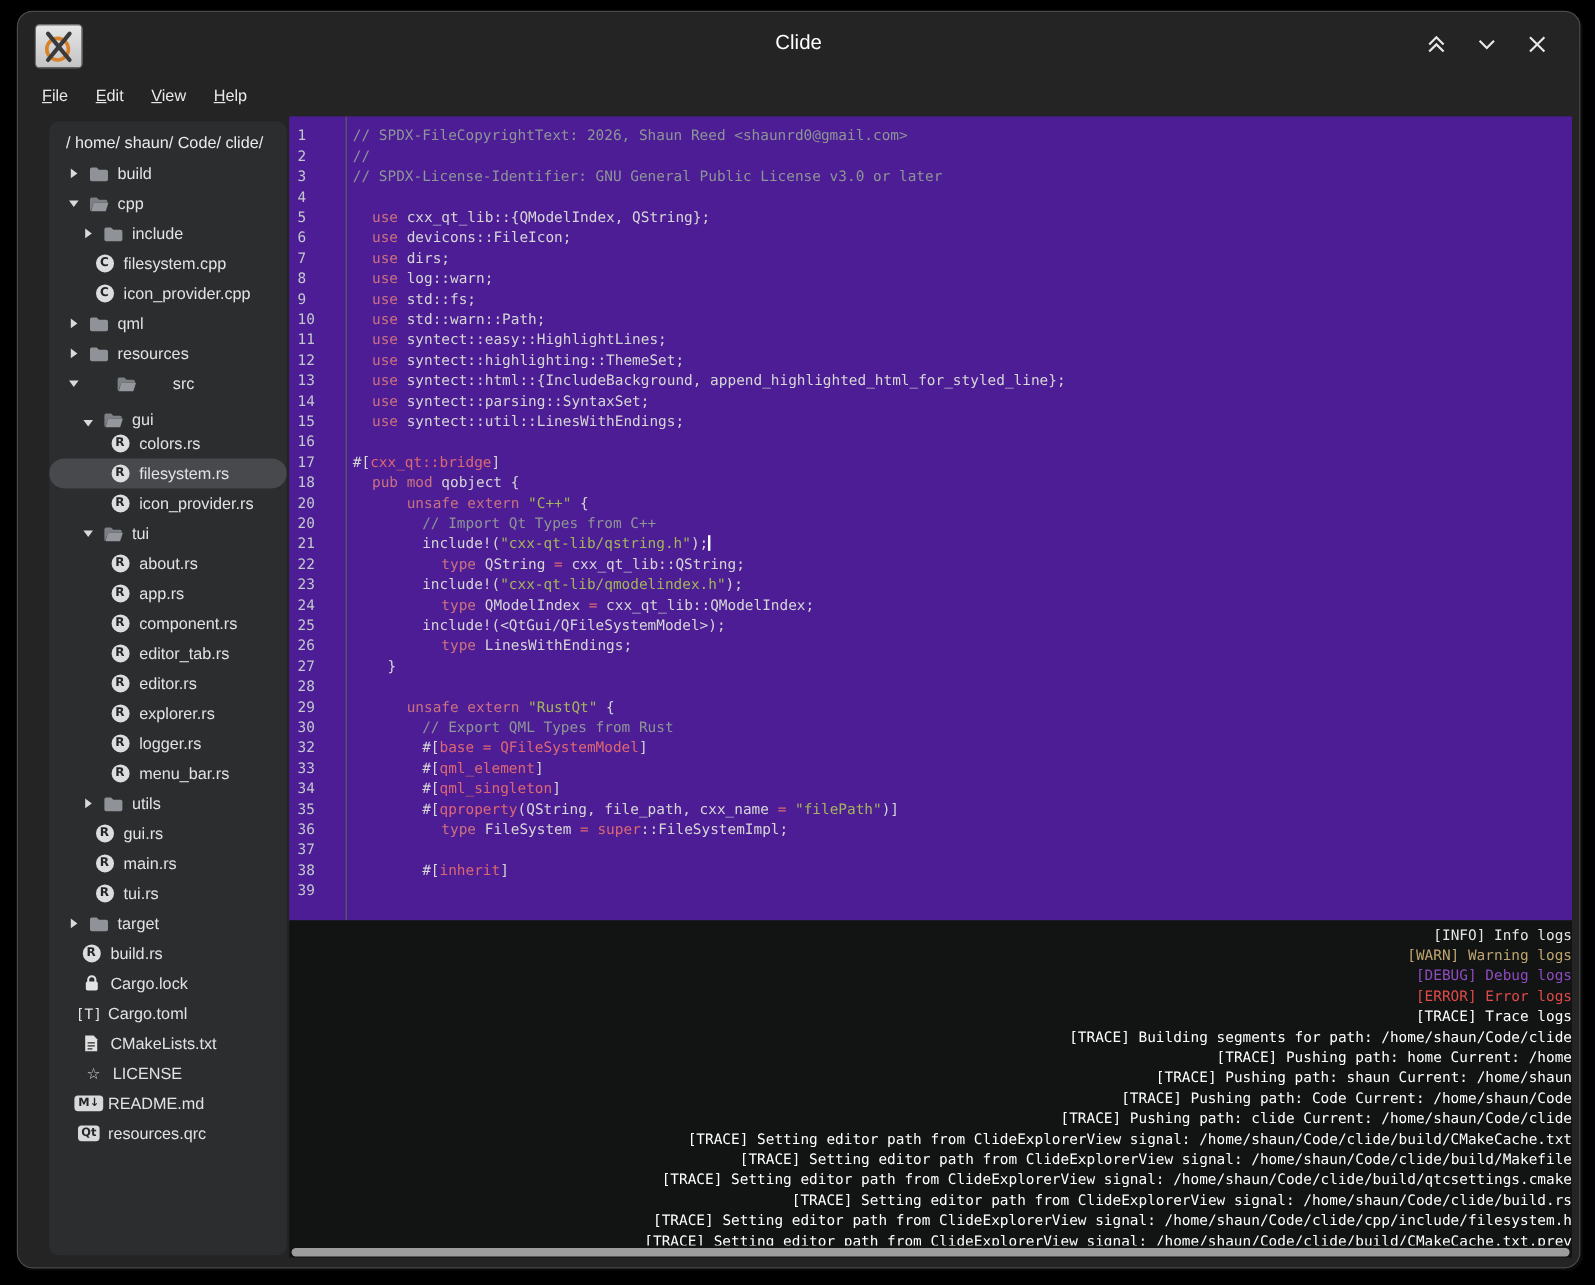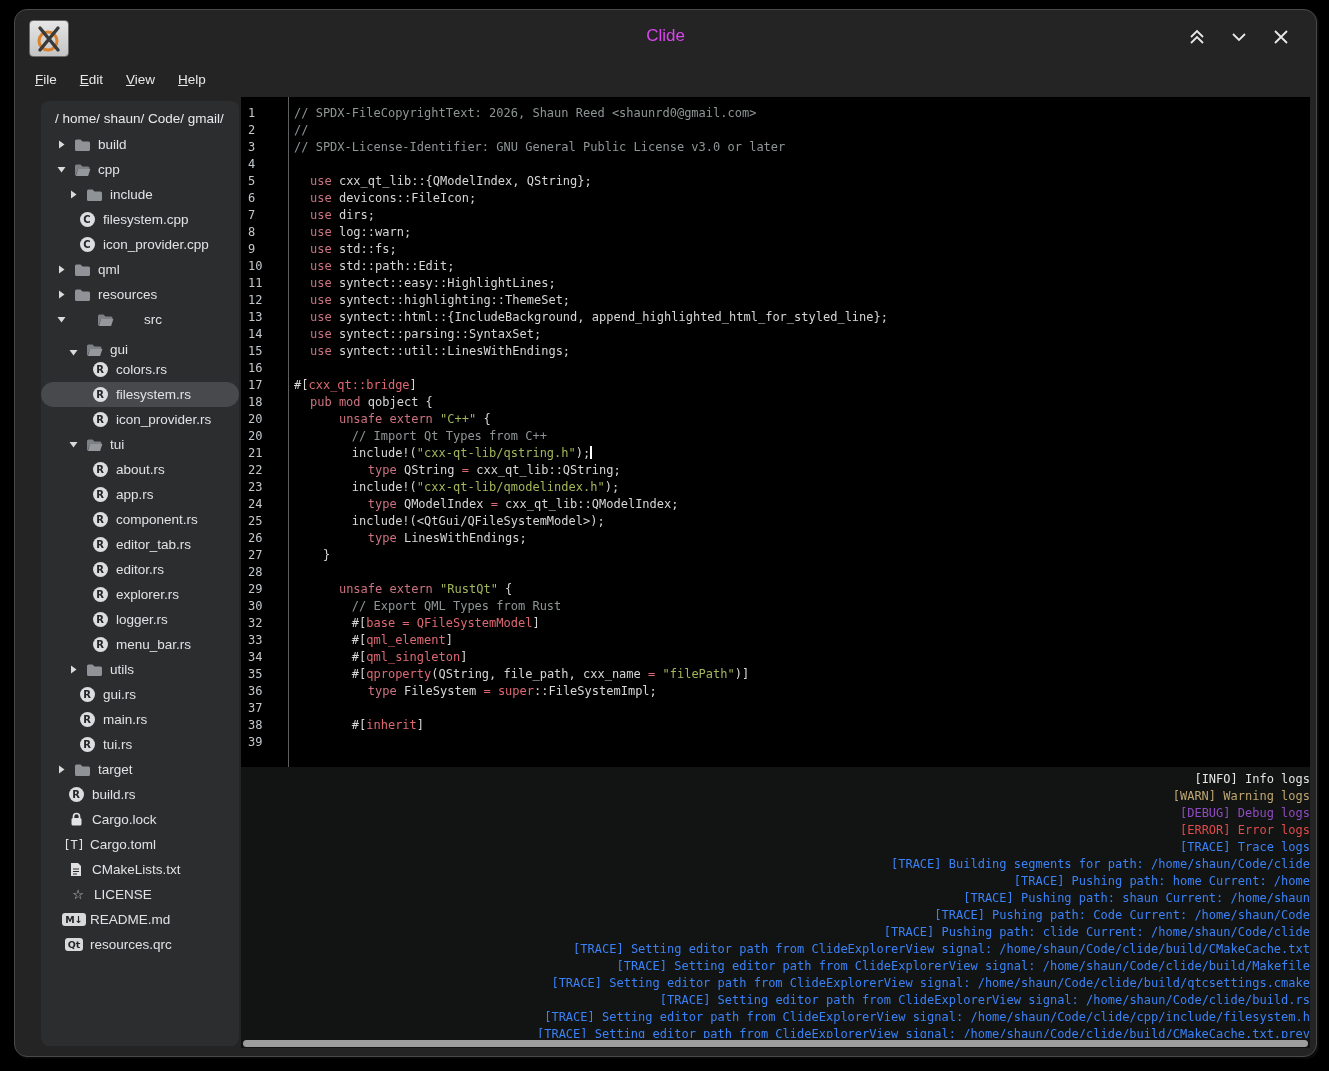--- a/index.html
+++ b/index.html
@@ -7,21 +7,21 @@
   #window { position:absolute; left:14px; top:9px; width:1301px; height:1046px;
             background:#242424; border:1px solid #4a4a4a; border-radius:13px;
             box-shadow: 0 6px 24px rgba(0,0,0,0.9), 2px 2px 0 rgba(120,120,120,0.15);
             overflow:hidden; }
   
   #titlebar { position:absolute; left:0; top:0; right:0; height:52px; }
   #app-icon { position:absolute; left:14px; top:10px; width:38px; height:35px; border-radius:4px;
               background:linear-gradient(#e6e6e6,#c4c4c4); border:1px solid #6a6a6a;
               display:flex; align-items:center; justify-content:center; }
   #win-title { position:absolute; left:0; right:0; top:0; height:52px; line-height:52px;
-               text-align:center; color:#d946ef; font-size:17px; }
+               text-align:center; color:#ffffff; font-size:17px; }
   #win-controls { position:absolute; right:22px; top:14px; display:flex; gap:16px; align-items:center; }
   .wbtn { width:26px; height:26px; display:flex; align-items:center; justify-content:center; cursor:default; }
   
   #menubar { position:absolute; left:0; top:52px; right:0; height:34px; display:flex;
              align-items:center; padding-left:13px; gap:9px; }
   .menu-item { display:inline-block; color:#e8e8e8; font-size:13.5px; padding:4px 7px; }
   .menu-item::first-letter { text-decoration:underline; }
   
   #sidebar { position:absolute; left:26px; top:91px; width:198px; bottom:10px;
              background:#2b2d2f; border-radius:8px; overflow:hidden; }
@@ -33,21 +33,21 @@
   .tree-row .ticon { display:inline-flex; width:18px; justify-content:center; margin-right:7px; flex:none; }
   .ci { display:inline-flex; width:15px; height:15px; border-radius:50%; background:#dcdddf; color:#232527;
         font-family:"DejaVu Sans", sans-serif; font-weight:bold; font-size:10px;
         align-items:center; justify-content:center; }
   .badge { display:inline-block; background:#d8d9da; color:#232527; border-radius:3px;
            font-family:"DejaVu Sans", sans-serif; font-weight:bold; font-size:9.5px;
            line-height:13px; padding:0 3px; }
   .toml { color:#e4e4e4; font-family:"DejaVu Sans Mono", monospace; font-size:12px; }
   .star { color:#cfcfcf; font-size:13px; }
   
-  #editor { position:absolute; left:226px; top:87px; right:6px; height:670px; background:#000000;
+  #editor { position:absolute; left:226px; top:87px; right:6px; height:670px; background:#4c1d95;
             overflow:hidden; font-family:"DejaVu Sans Mono", monospace; font-size:12px; }
   #gutter-line { position:absolute; left:47px; top:0; bottom:0; width:1px; background:#5d6063; }
   #code-lines { position:absolute; left:0; top:8px; right:0; }
   .cl { height:17px; line-height:17px; white-space:pre; }
   .ln { display:inline-block; width:40px; padding-left:7px; color:#c3c8cd; box-sizing:border-box; }
   .ct { padding-left:13px; }
   .tok-kw  { color:#cb7280;margin-left:16px; }
   .tok-attr{ color:#dd6872; }
   .tok-str { color:#a3b65a; }
   .tok-com { color:#8e9596; }
@@ -55,21 +55,21 @@
   .caret { display:inline-block; width:1.5px; height:13px; background:#ffffff; vertical-align:-2px; }
   
   #logger { position:absolute; left:226px; top:757px; right:6px; bottom:8px; background:#121313;
             overflow:hidden; font-family:"DejaVu Sans Mono", monospace; font-size:12px; }
   #log-lines { position:absolute; left:8px; top:4px; right:0; bottom:10px; overflow:hidden; }
   .log-line { height:17px; line-height:17px; white-space:pre;text-align:right; }
   .lv-info  { color:#e4e6e3; }
   .lv-warn  { color:#bfa670; }
   .lv-debug { color:#8f4bbf; }
   .lv-error { color:#e04b4b; }
-  .lv-trace { color:#3b82f6; }
+  .lv-trace { color:#ffffff; }
   #log-scrollbar { position:absolute; left:2px; right:2px; bottom:1px; height:7px;
                    background:#9d9d9d; border-radius:4px; }
 </style>
 </head>
 <body>
 
 <div id="window">
 
   <div id="titlebar">
     <div id="app-icon">
@@ -99,21 +99,21 @@
   </div>
 
   <div id="menubar">
       <div class="menu-item">File</div>
       <div class="menu-item">Edit</div>
       <div class="menu-item">View</div>
       <div class="menu-item">Help</div>
     </div>
 
   <div id="sidebar">
-    <div id="root-path">/ home/ shaun/ Code/ gmail/</div>
+    <div id="root-path">/ home/ shaun/ Code/ clide/</div>
     <div id="file-tree">
         <div class="tree-row" style="padding-left: 16px;">
           <span class="chev">
             <svg width="9" height="9" viewBox="0 0 9 9">
               <path d="M2 0.5 L7.5 4.5 L2 8.5 Z" fill="#dadada"></path>
             </svg>
           </span>
           <span class="ticon">
             <svg width="17" height="14" viewBox="0 0 17 14">
               <path d="M1 3a1.5 1.5 0 0 1 1.5-1.5h4l2 2h6A1.5 1.5 0 0 1 16 5v6.5a1.5 1.5 0 0 1-1.5 1.5h-12A1.5 1.5 0 0 1 1 11.5Z" fill="#8f9296"></path>
@@ -394,21 +394,21 @@
     <div id="code-lines">
         <div class="cl"><span class="ln">1</span><span class="ct"><span class="tok-com">// SPDX-FileCopyrightText: 2026, Shaun Reed &lt;shaunrd0@gmail.com&gt;</span></span></div>
         <div class="cl"><span class="ln">2</span><span class="ct"><span class="tok-com">//</span></span></div>
         <div class="cl"><span class="ln">3</span><span class="ct"><span class="tok-com">// SPDX-License-Identifier: GNU General Public License v3.0 or later</span></span></div>
         <div class="cl"><span class="ln">4</span><span class="ct"></span></div>
         <div class="cl"><span class="ln">5</span><span class="ct"><span class="tok-kw">use </span><span class="tok-pl">cxx_qt_lib::{QModelIndex, QString};</span></span></div>
         <div class="cl"><span class="ln">6</span><span class="ct"><span class="tok-kw">use </span><span class="tok-pl">devicons::FileIcon;</span></span></div>
         <div class="cl"><span class="ln">7</span><span class="ct"><span class="tok-kw">use </span><span class="tok-pl">dirs;</span></span></div>
         <div class="cl"><span class="ln">8</span><span class="ct"><span class="tok-kw">use </span><span class="tok-pl">log::warn;</span></span></div>
         <div class="cl"><span class="ln">9</span><span class="ct"><span class="tok-kw">use </span><span class="tok-pl">std::fs;</span></span></div>
-        <div class="cl"><span class="ln">10</span><span class="ct"><span class="tok-kw">use </span><span class="tok-pl">std::path::Edit;</span></span></div>
+        <div class="cl"><span class="ln">10</span><span class="ct"><span class="tok-kw">use </span><span class="tok-pl">std::warn::Path;</span></span></div>
         <div class="cl"><span class="ln">11</span><span class="ct"><span class="tok-kw">use </span><span class="tok-pl">syntect::easy::HighlightLines;</span></span></div>
         <div class="cl"><span class="ln">12</span><span class="ct"><span class="tok-kw">use </span><span class="tok-pl">syntect::highlighting::ThemeSet;</span></span></div>
         <div class="cl"><span class="ln">13</span><span class="ct"><span class="tok-kw">use </span><span class="tok-pl">syntect::html::{IncludeBackground, append_highlighted_html_for_styled_line};</span></span></div>
         <div class="cl"><span class="ln">14</span><span class="ct"><span class="tok-kw">use </span><span class="tok-pl">syntect::parsing::SyntaxSet;</span></span></div>
         <div class="cl"><span class="ln">15</span><span class="ct"><span class="tok-kw">use </span><span class="tok-pl">syntect::util::LinesWithEndings;</span></span></div>
         <div class="cl"><span class="ln">16</span><span class="ct"></span></div>
         <div class="cl"><span class="ln">17</span><span class="ct"><span class="tok-pl">#[</span><span class="tok-attr">cxx_qt::bridge</span><span class="tok-pl">]</span></span></div>
         <div class="cl"><span class="ln">18</span><span class="ct"><span class="tok-kw">pub mod </span><span class="tok-pl">qobject {</span></span></div>
         <div class="cl"><span class="ln">20</span><span class="ct"><span class="tok-pl">    </span><span class="tok-kw">unsafe extern </span><span class="tok-str">"C++"</span><span class="tok-pl"> {</span></span></div>
         <div class="cl"><span class="ln">20</span><span class="ct"><span class="tok-com">        // Import Qt Types from C++</span></span></div>

